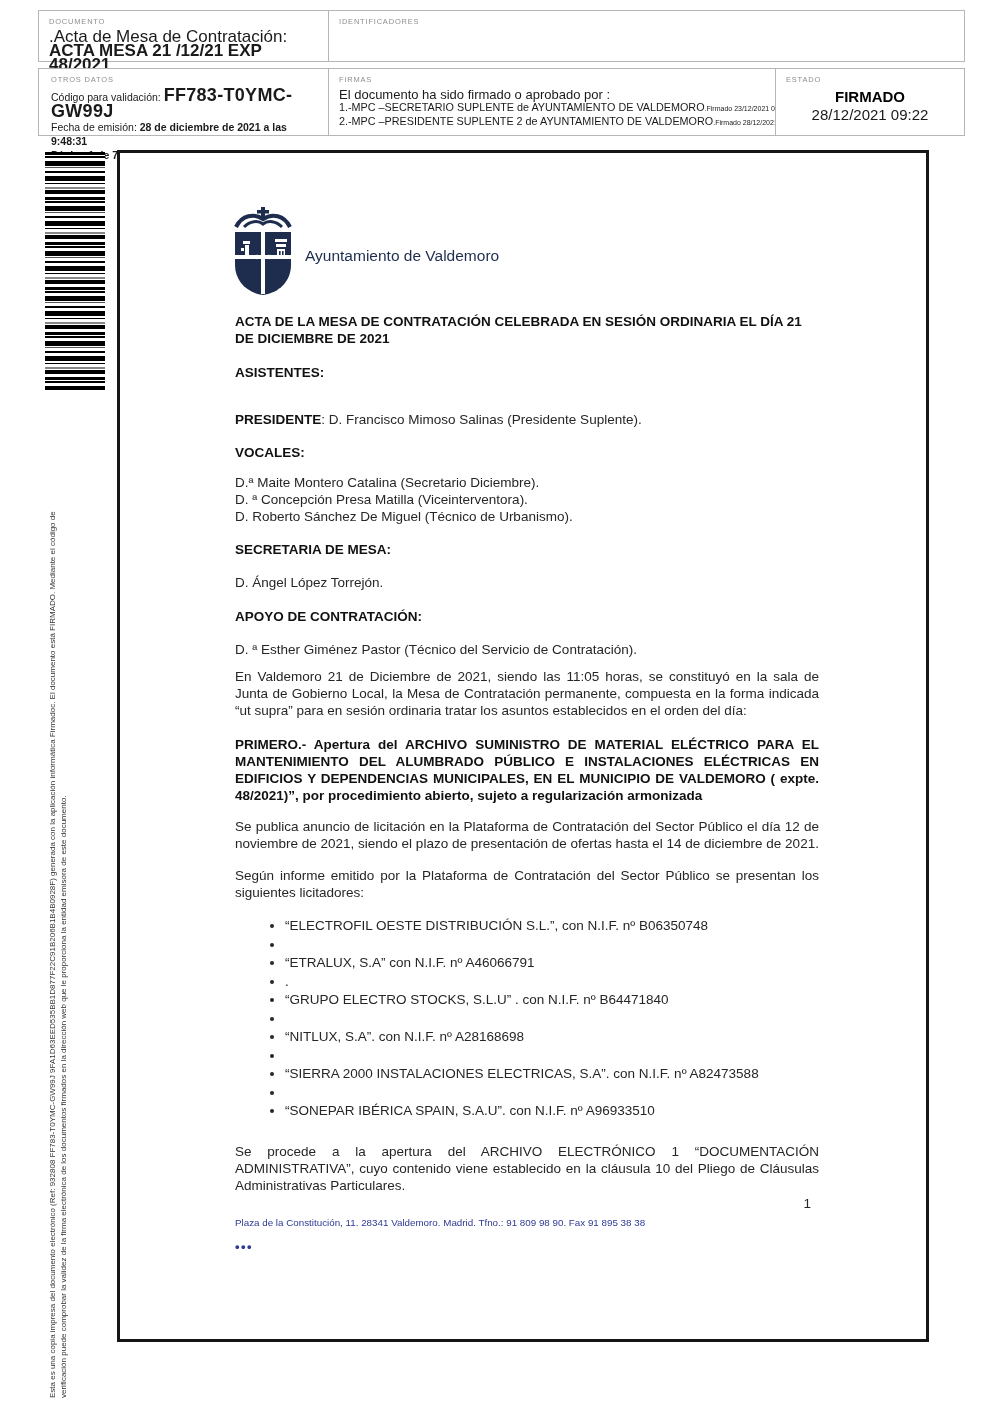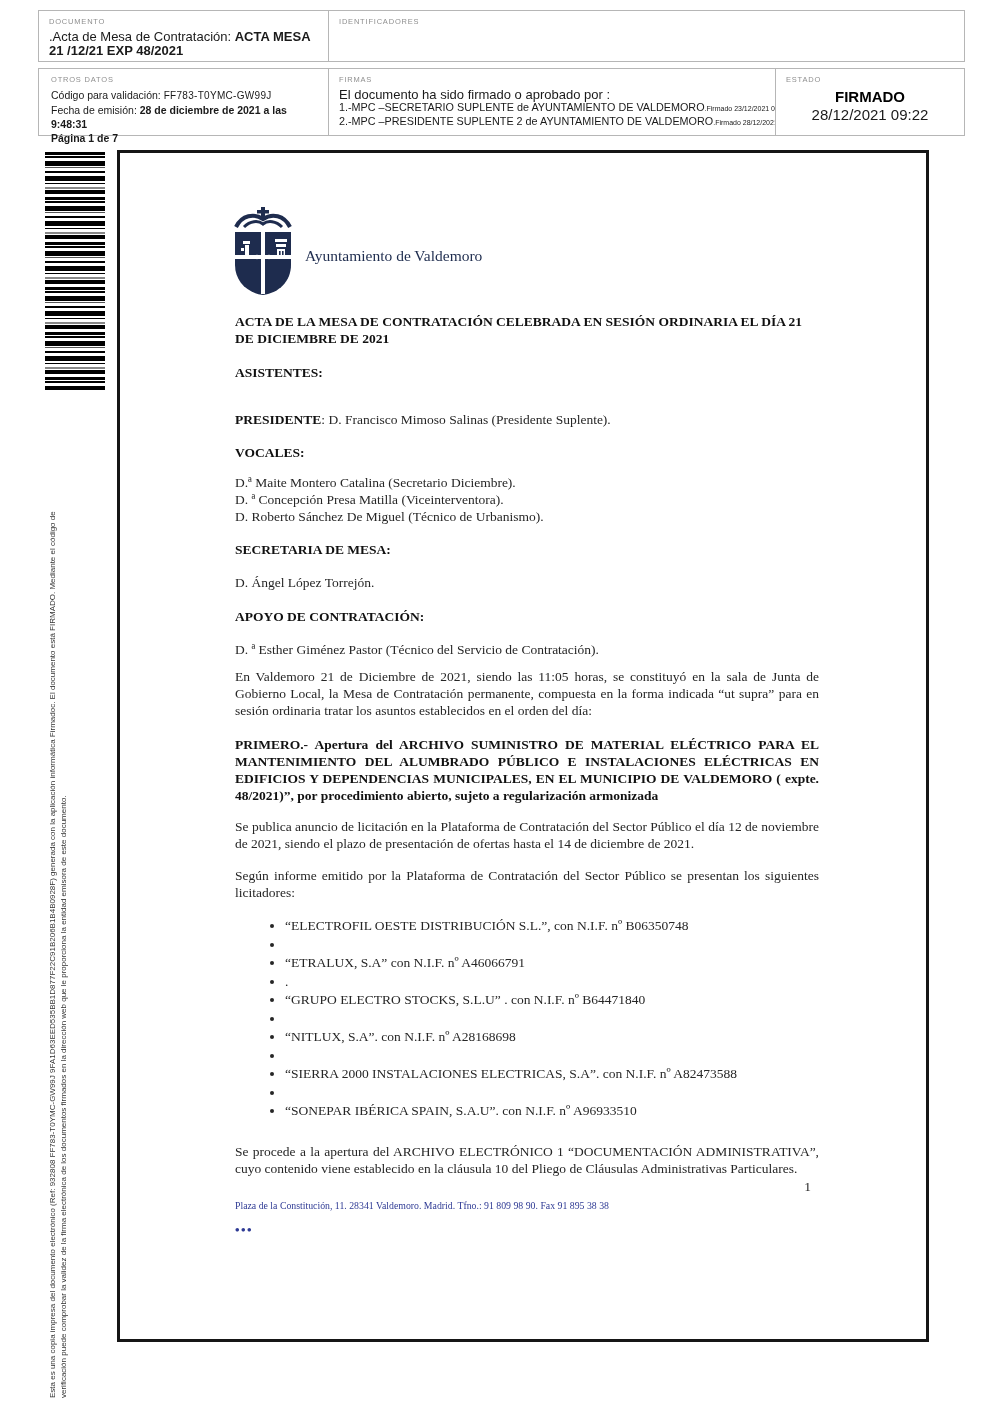--- a/index.html
+++ b/index.html
@@ -10,45 +10,45 @@
   .vrow { display: flex; gap: 0; }
   .vcell { border: 1px solid #b6b6b6; background: #fff; padding: 6px 10px 5px 10px; }
   .vrow1 { height: 52px; margin-bottom: 6px; }
   .vrow2 { height: 68px; }
   .vlabel { font-size: 7.5px; letter-spacing: 0.8px; color: #8f8f8f; margin-bottom: 4px; }
   .cell-documento { width: 290px; border-right: none; }
   .cell-identificadores { flex: 1; }
   .cell-otros { width: 290px; border-right: none; padding-left: 12px; }
   .cell-firmas { width: 447px; border-right: none; }
   .cell-estado { flex: 1; text-align: center; }
-  .doc-line { font-size: 13px; line-height: 14px; color: #1a1a1a; }
+  .doc-line { font-size: 17px; line-height: 14px; color: #1a1a1a; }
   .b { font-weight: bold; }
   .otros-line { font-size: 10.5px; line-height: 14px; color: #1a1a1a; }
-  .code-val { font-weight: normal; font-size: 10px; letter-spacing: 0.3px; }
+  .code-val { font-weight: bold; font-size: 18px; letter-spacing: 0.3px; }
   .firmas-intro { font-size: 13px; color: #1a1a1a; line-height: 13px; }
   .firmante { font-size: 10.8px; color: #1a1a1a; line-height: 13px; white-space: nowrap; }
   .firmado-small { font-size: 7px; color: #1a1a1a; }
   .estado-value { font-weight: bold; font-size: 15px; color: #000; margin-top: 2px; }
   .estado-dt { font-size: 15px; color: #1a1a1a; margin-top: 1px; }
 
   
   .barcode { position: absolute; left: 45px; top: 152px; width: 60px; height: 238px;
     background: repeating-linear-gradient(to bottom,
       #000 0 3px, #fff 3px 4px, #000 4px 6px, #fff 6px 9px,
       #000 9px 14px, #fff 14px 15px, #555 15px 16px, #fff 16px 19px,
       #000 19px 21px, #fff 21px 24px, #000 24px 29px, #fff 29px 31px,
       #000 31px 32px, #fff 32px 35px, #888 35px 37px, #fff 37px 38px,
       #000 38px 42px, #fff 42px 45px); }
   .side-text { position: absolute; left: 48px; top: 1398px; width: 978px;
     transform: rotate(-90deg); transform-origin: 0 0;
     font-size: 8px; line-height: 10.5px; color: #333; white-space: nowrap; }
 
   
   .page-frame { position: absolute; left: 117px; top: 150px; width: 812px; height: 1192px;
-    border: 3px solid #161616; background: #fff; font-family: Liberation Serif, serif; }
+    border: 3px solid #161616; background: #fff; }
 
   
   .crest { position: absolute; left: 110px; top: 52px; width: 66px; height: 92px; }
   .org-name { position: absolute; left: 185px; top: 94px; font-size: 15.5px; color: #1e2c4e; }
 
   
   .content { position: absolute; left: 115px; top: 158px; width: 584px; font-size: 13.5px; line-height: 17px; color: #262626; }
   .doc-title { font-weight: bold; color: #111; margin-top: 2px; }
   .h-sec { font-weight: bold; color: #111; }
   .mt-asist { margin-top: 17px; }

